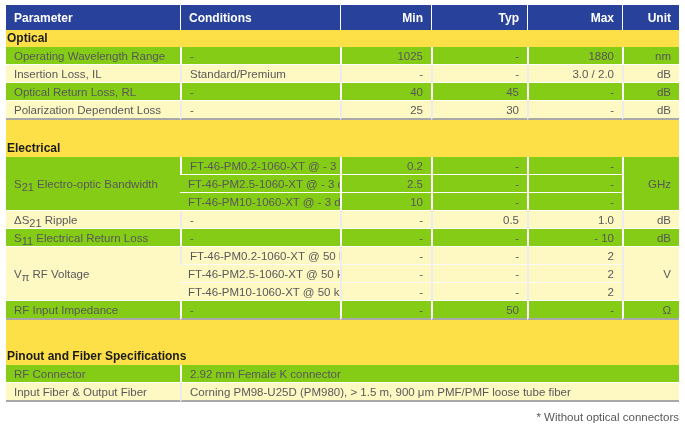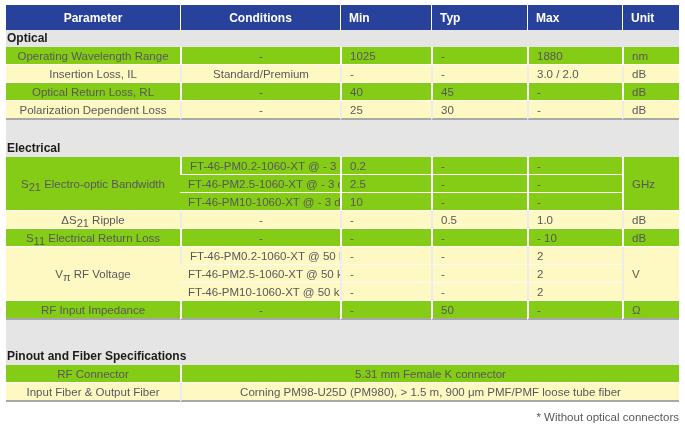--- a/index.html
+++ b/index.html
@@ -7,28 +7,28 @@
   .spec-table {
     border-collapse:separate; border-spacing:0; table-layout:fixed;
     width:673px; color:#58585a; font-size:11.5px;
   }
   th, td { padding:0 8px; overflow:hidden; white-space:nowrap; }
   thead th {
     background:#28429b; color:#ffffff; font-weight:bold;
     height:25px; font-size:12px; border-left:1px solid #ffffff;
   }
   thead th:first-child { border-left:none; }
-  .l { text-align:center; } .c { text-align:left; }
+  .l { text-align:left; } .c { text-align:right; }
   tr.g td { background:#84cc16; border-left:2px solid #ffffff; border-bottom:1px solid #ffffff; height:17px; }
   tr.g td:first-child { border-left:none; }
   tr.w td { background:#fef9c3; border-left:2px solid #ececee; border-bottom:1px solid #fafafa; height:17px; }
   tr.w td:first-child { border-left:none; }
   tr.end td { border-bottom:2px solid #a8a8a8; }
   tr.sec td {
-    background:#e5e5e5; font-weight:bold; color:#1c1c1c; font-size:12px;
+    background:#fde047; font-weight:bold; color:#1c1c1c; font-size:12px;
     padding:0 0 2px 1px; vertical-align:bottom; border:none;
   }
   tr.sec-optical td { height:15px; }
   tr.sec-electrical td { height:35px; }
   tr.sec-pinout td { height:43px; }
   sub { font-size:11px; line-height:0; }
   .footnote { margin-top:9px; padding-left:1px; font-size:11.5px; color:#58585a;text-align:right; }
 </style>
 </head>
 <body>
@@ -163,21 +163,21 @@
       <td class="c">-</td>
       <td class="c">Ω</td>
     </tr>
 
     <tr class="sec sec-pinout">
       <td colspan="6">Pinout and Fiber Specifications</td>
     </tr>
 
     <tr class="g">
       <td class="l">RF Connector</td>
-      <td class="l" colspan="5">5.31 mm Female K connector</td>
+      <td class="l" colspan="5">2.92 mm Female K connector</td>
     </tr>
     <tr class="w end">
       <td class="l">Input Fiber &amp; Output Fiber</td>
       <td class="l" colspan="5">Corning PM98-U25D (PM980), &gt; 1.5 m, 900 μm PMF/PMF loose tube fiber</td>
     </tr>
 
   </tbody>
 </table>
 
 <div class="footnote">* Without optical connectors</div>

